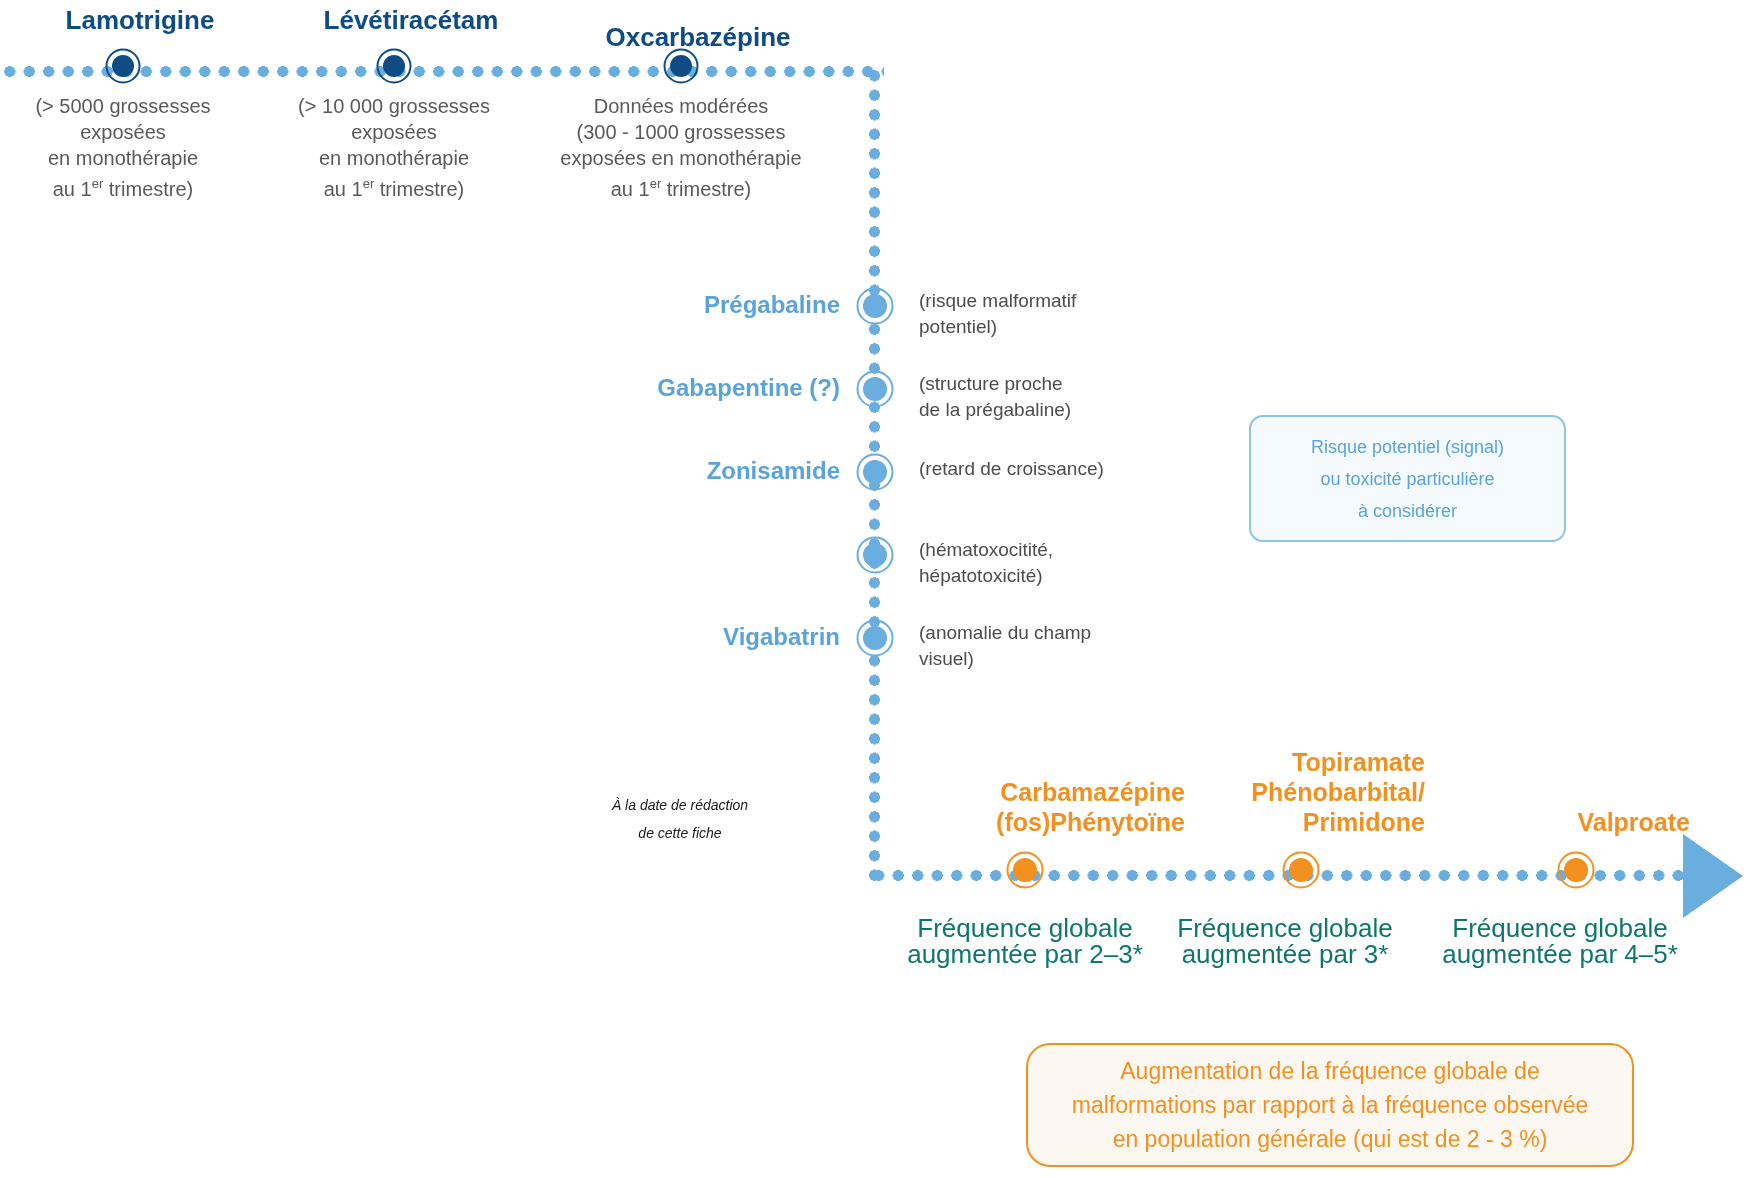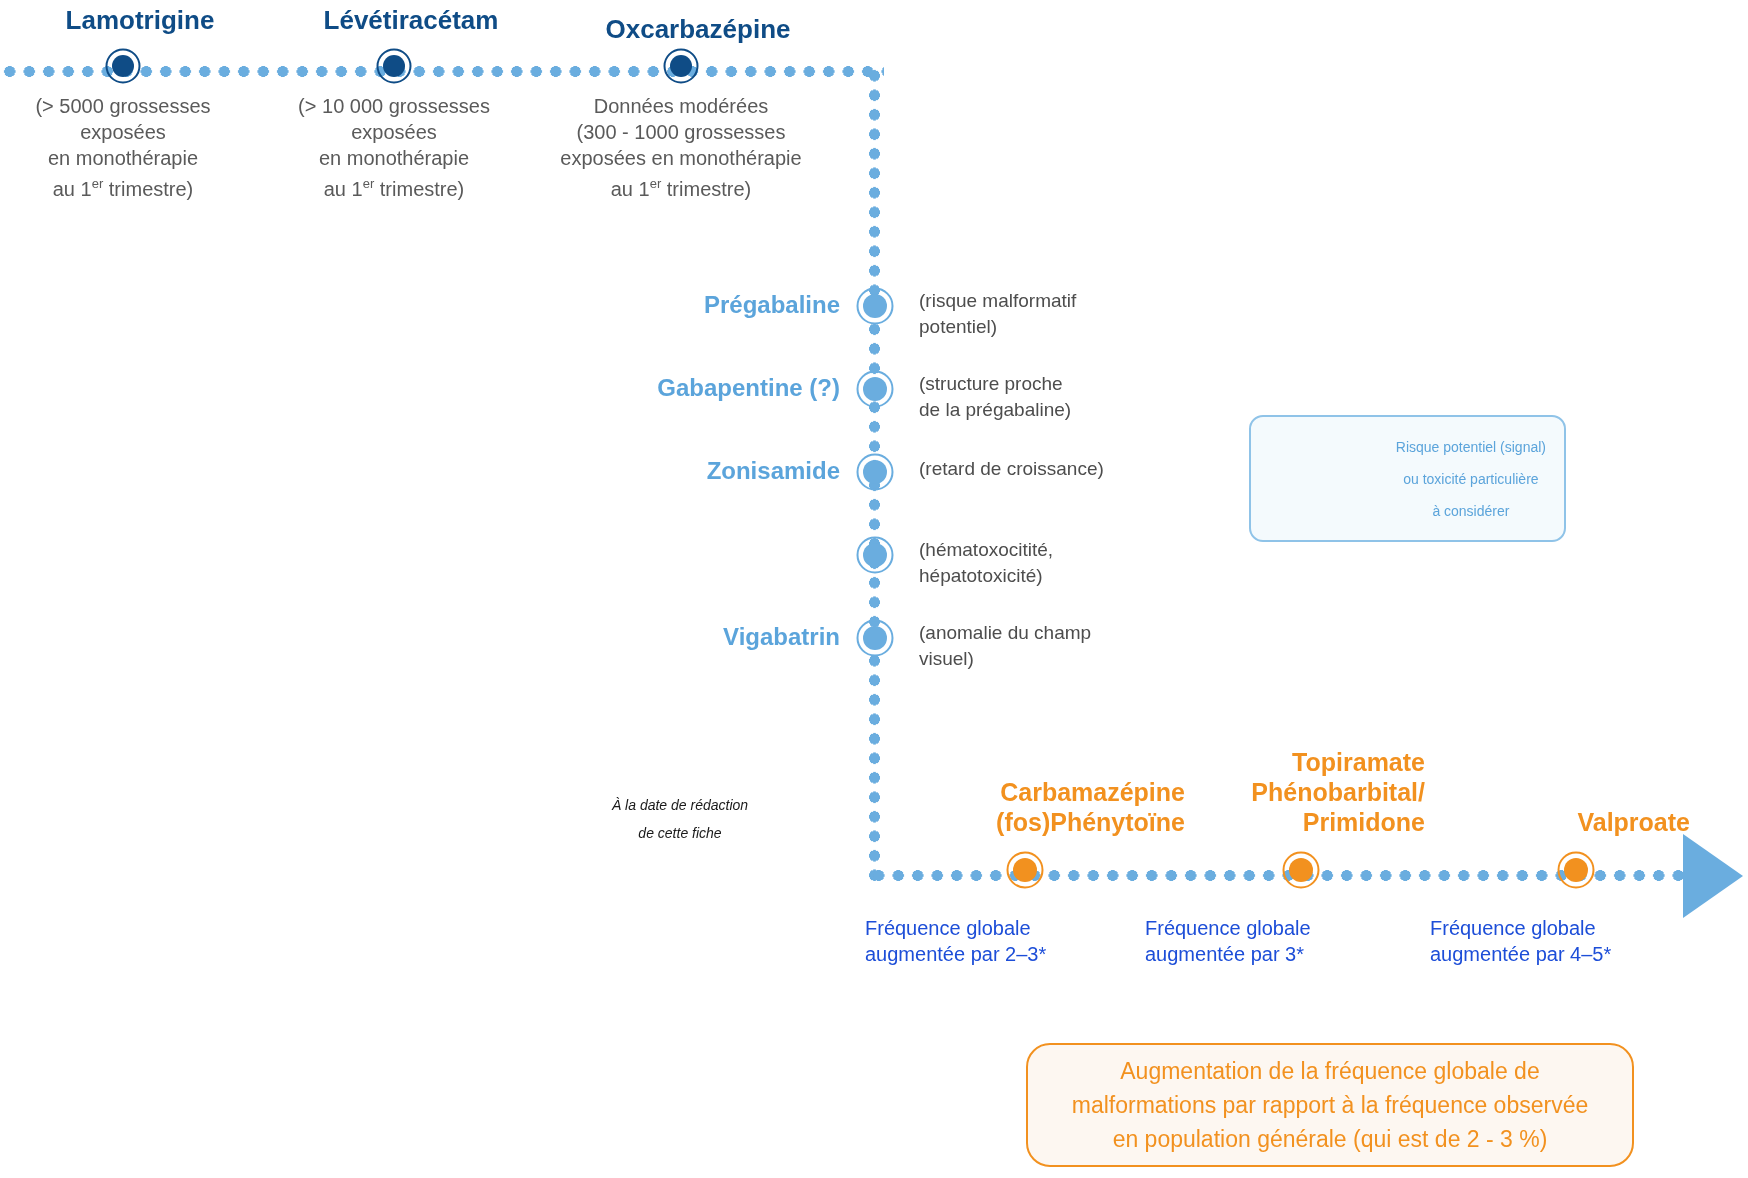--- a/index.html
+++ b/index.html
@@ -137,40 +137,41 @@
     line-height: 30px;
     text-align: right;
     white-space: nowrap;
   }
   .freq-orange {
     position: absolute;
     color: #f5a košík;
   }
   .freq-orange {
     position: absolute;
-    color: #1d4ed8;
-    font-size: 20px;
+    color: #0f766e;
+    font-size: 26px;
     line-height: 26px;
+    text-align: center;
     white-space: nowrap;
   }
 
   
   .callout-blue {
     position: absolute;
     border: 2px solid #8fc3e8;
     border-radius: 14px;
     background: #f4fafd;
     color: #5ba4db;
-    font-size: 14px;
+    font-size: 18px;
     line-height: 32px;
     text-align: center;
     box-sizing: border-box;
     display: flex;
     align-items: center;
-    justify-content: flex-end;
+    justify-content: center;
   }
   .callout-orange {
     position: absolute;
     border: 2px solid #f2911f;
     border-radius: 24px;
     background: #fdf7f1;
     color: #f2911f;
     font-size: 23px;
     line-height: 34px;
     text-align: center;
@@ -203,21 +204,21 @@
     <span class="core"></span>
     <span class="ring"></span>
   </div>
   <div class="marker marker-dark" style="left:664px; top:49px;">
     <span class="core"></span>
     <span class="ring"></span>
   </div>
 
   <div class="title-top" style="left:0px; top:5px; width:246px;">Lamotrigine</div>
   <div class="title-top" style="left:271px; top:5px; width:246px;">Lévétiracétam</div>
-  <div class="title-top" style="left:558px; top:14px; width:246px;">Oxcarbazépine</div>
+  <div class="title-top" style="left:558px; top:22px; width:246px;">Oxcarbazépine</div>
 
   <div class="desc-top" style="left:0px; top:93px; width:246px;">
     <span class="ln">(&gt; 5000 grossesses</span>
     <span class="ln">exposées</span>
     <span class="ln">en monothérapie</span>
     <span class="ln">au 1<sup>er</sup> trimestre)</span>
   </div>
   <div class="desc-top" style="left:271px; top:93px; width:246px;">
     <span class="ln">(&gt; 10 000 grossesses</span>
     <span class="ln">exposées</span>

